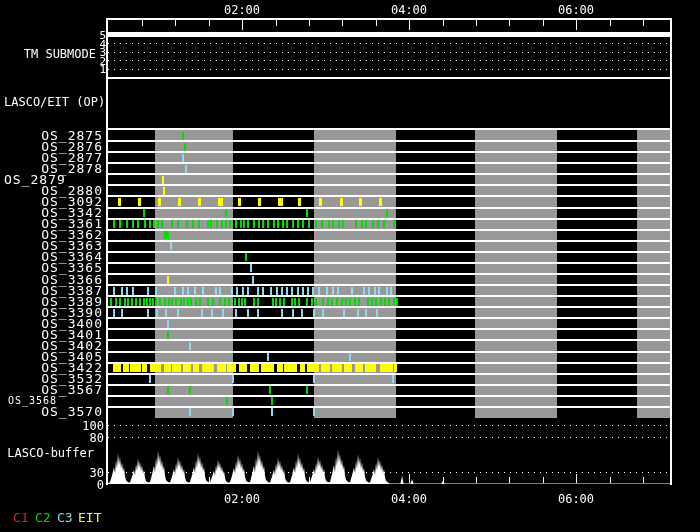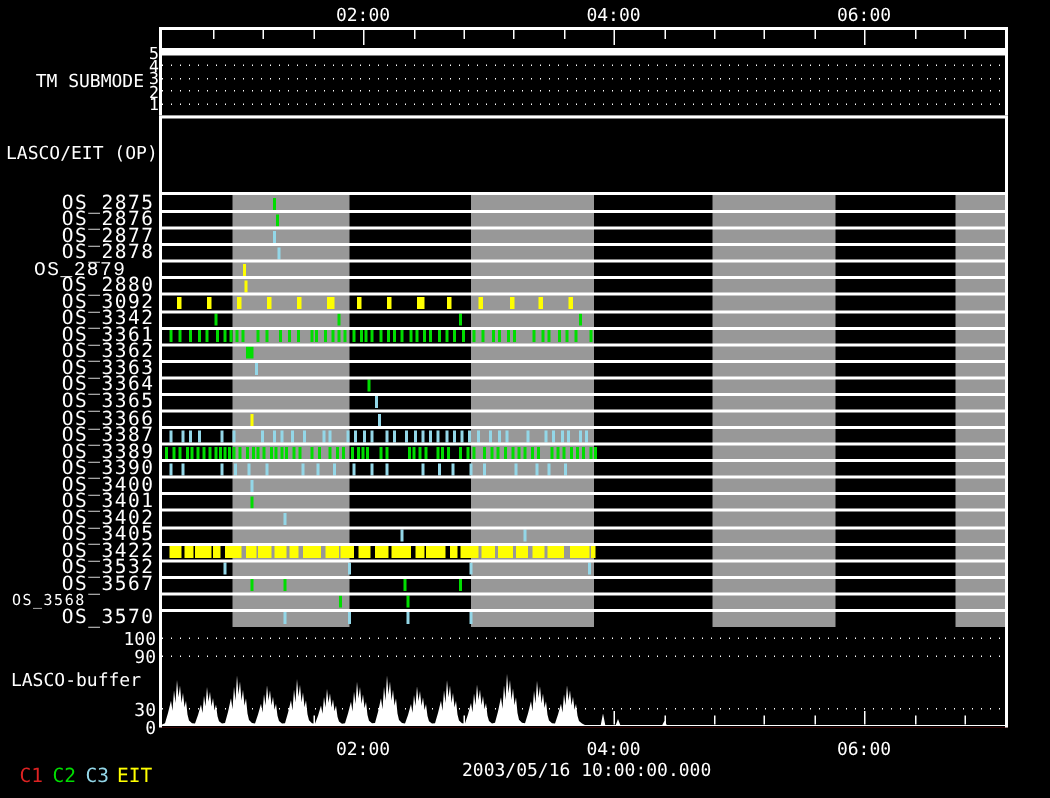--- a/index.html
+++ b/index.html
@@ -31,21 +31,20 @@
   <div class="panel" id="op-panel"></div>
   <div class="panel" id="os-panel"></div>
   <div id="red-baseline" style="background: rgb(204, 17, 17);"></div>
   <div class="panel" id="buffer-panel"></div>
 
   <div id="tm-bar"></div>
 
   <div class="lbl r" style="left:10px;top:47px;width:86px;font-size:12px;">TM SUBMODE</div>
   <div class="lbl r" style="left:4px;top:95px;width:100px;font-size:12px;">LASCO/EIT (OP)</div>
   <div class="lbl r" style="left:4px;top:446px;width:90px;font-size:12px;">LASCO-buffer</div>
-  <div class="lbl" style="left:308px;top:506px;width:200px;font-size:12px;">2003/05/16 10:00:00.000</div>
 <div class="tick" style="position: absolute; left: 142px; top: 20px; width: 1px; height: 6px; background: rgb(255, 255, 255);"></div>
     <div class="tick" style="position: absolute; left: 142px; top: 477px; width: 1px; height: 6px; background: rgb(255, 255, 255);"></div>
     <div class="tick" style="position: absolute; left: 175px; top: 20px; width: 1px; height: 6px; background: rgb(255, 255, 255);"></div>
     <div class="tick" style="position: absolute; left: 175px; top: 477px; width: 1px; height: 6px; background: rgb(255, 255, 255);"></div>
     <div class="tick" style="position: absolute; left: 209px; top: 20px; width: 1px; height: 6px; background: rgb(255, 255, 255);"></div>
     <div class="tick" style="position: absolute; left: 209px; top: 477px; width: 1px; height: 6px; background: rgb(255, 255, 255);"></div>
     <div class="tick" style="position: absolute; left: 242px; top: 20px; width: 1px; height: 10px; background: rgb(255, 255, 255);"></div>
     <div class="tick" style="position: absolute; left: 242px; top: 474px; width: 1px; height: 9px; background: rgb(255, 255, 255);"></div>
     <div class="tick" style="position: absolute; left: 276px; top: 20px; width: 1px; height: 6px; background: rgb(255, 255, 255);"></div>
     <div class="tick" style="position: absolute; left: 276px; top: 477px; width: 1px; height: 6px; background: rgb(255, 255, 255);"></div>
@@ -95,21 +94,21 @@
     <div class="sep" style="position: absolute; left: 108px; top: 140px; width: 562px; z-index: 3;"></div>
     <div class="lbl" style="position: absolute; left: 4px; top: 141px; width: 99px; text-align: right; font-size: 13px; line-height: 11px; letter-spacing: 1px; z-index: 4;">OS_2876</div>
     <div class="mark" style="position: absolute; left: 184px; top: 143px; width: 2px; height: 8px; background: rgb(0, 221, 0); z-index: 2;"></div>
     <div class="sep" style="position: absolute; left: 108px; top: 151px; width: 562px; z-index: 3;"></div>
     <div class="lbl" style="position: absolute; left: 4px; top: 152px; width: 99px; text-align: right; font-size: 13px; line-height: 11px; letter-spacing: 1px; z-index: 4;">OS_2877</div>
     <div class="mark" style="position: absolute; left: 182px; top: 154px; width: 2px; height: 8px; background: rgb(147, 215, 232); z-index: 2;"></div>
     <div class="sep" style="position: absolute; left: 108px; top: 162px; width: 562px; z-index: 3;"></div>
     <div class="lbl" style="position: absolute; left: 4px; top: 163px; width: 99px; text-align: right; font-size: 13px; line-height: 11px; letter-spacing: 1px; z-index: 4;">OS_2878</div>
     <div class="mark" style="position: absolute; left: 185px; top: 165px; width: 2px; height: 8px; background: rgb(147, 215, 232); z-index: 2;"></div>
     <div class="sep" style="position: absolute; left: 108px; top: 173px; width: 562px; z-index: 3;"></div>
-    <div class="lbl" style="position: absolute; left: 4px; top: 174px; width: 99px; text-align: center; font-size: 13px; line-height: 11px; letter-spacing: 1px; z-index: 4; font-family: Liberation Mono, monospace;">OS_2879</div>
+    <div class="lbl" style="position: absolute; left: 4px; top: 174px; width: 99px; text-align: left; font-size: 13px; line-height: 11px; letter-spacing: 1px; z-index: 4;">OS_2879</div>
     <div class="mark" style="position: absolute; left: 162px; top: 176px; width: 2px; height: 8px; background: rgb(255, 255, 0); z-index: 2;"></div>
     <div class="sep" style="position: absolute; left: 108px; top: 184px; width: 562px; z-index: 3;"></div>
     <div class="lbl" style="position: absolute; left: 4px; top: 185px; width: 99px; text-align: right; font-size: 13px; line-height: 11px; letter-spacing: 1px; z-index: 4;">OS_2880</div>
     <div class="mark" style="position: absolute; left: 163px; top: 187px; width: 2px; height: 8px; background: rgb(255, 255, 0); z-index: 2;"></div>
     <div class="sep" style="position: absolute; left: 108px; top: 195px; width: 562px; z-index: 3;"></div>
     <div class="lbl" style="position: absolute; left: 4px; top: 196px; width: 99px; text-align: right; font-size: 13px; line-height: 11px; letter-spacing: 1px; z-index: 4;">OS_3092</div>
     <div class="mark" style="position: absolute; left: 118px; top: 198px; width: 3px; height: 8px; background: rgb(255, 255, 0); z-index: 2;"></div>
     <div class="mark" style="position: absolute; left: 138px; top: 198px; width: 3px; height: 8px; background: rgb(255, 255, 0); z-index: 2;"></div>
     <div class="mark" style="position: absolute; left: 158px; top: 198px; width: 3px; height: 8px; background: rgb(255, 255, 0); z-index: 2;"></div>
     <div class="mark" style="position: absolute; left: 178px; top: 198px; width: 3px; height: 8px; background: rgb(255, 255, 0); z-index: 2;"></div>
@@ -385,21 +384,21 @@
     <div class="sep" style="position: absolute; left: 108px; top: 406px; width: 562px; z-index: 3;"></div>
     <div class="lbl" style="position: absolute; left: 4px; top: 406px; width: 99px; text-align: right; font-size: 13px; line-height: 11px; letter-spacing: 1px; z-index: 4;">OS_3570</div>
     <div class="mark" style="position: absolute; left: 189px; top: 408px; width: 2px; height: 8px; background: rgb(147, 215, 232); z-index: 2;"></div>
     <div class="mark" style="position: absolute; left: 232px; top: 408px; width: 2px; height: 8px; background: rgb(147, 215, 232); z-index: 2;"></div>
     <div class="mark" style="position: absolute; left: 271px; top: 408px; width: 2px; height: 8px; background: rgb(147, 215, 232); z-index: 2;"></div>
     <div class="mark" style="position: absolute; left: 313px; top: 408px; width: 2px; height: 8px; background: rgb(147, 215, 232); z-index: 2;"></div>
     <div class="dotted" style="position: absolute; left: 108px; top: 425px; width: 562px;"></div>
     <div class="dotted" style="position: absolute; left: 108px; top: 437px; width: 562px;"></div>
     <div class="dotted" style="position: absolute; left: 108px; top: 472px; width: 562px;"></div>
     <div class="lbl" style="position: absolute; left: 74px; top: 419px; width: 30px; text-align: right; font-size: 12px;">100</div>
-    <div class="lbl" style="position: absolute; left: 74px; top: 431px; width: 30px; text-align: right; font-size: 12px;">90</div>
+    <div class="lbl" style="position: absolute; left: 74px; top: 431px; width: 30px; text-align: right; font-size: 12px;">80</div>
     <div class="lbl" style="position: absolute; left: 74px; top: 466px; width: 30px; text-align: right; font-size: 12px;">30</div>
     <div class="lbl" style="position: absolute; left: 74px; top: 478px; width: 30px; text-align: right; font-size: 12px;">0</div>
     <svg width="562" height="64" id="buffer-svg" style="z-index: 2;">
       <path d="M0,63 L2.0,62.2 L4.0,55.4 L6.0,47.1 L7.0,53.9 L8.0,40.1 L9.0,48.7 L10.0,33.3 L11.0,45.0 L12.0,37.0 L13.0,48.7 L14.0,41.9 L15.0,51.7 L16.0,47.1 L17.0,56.3 L18.0,60.3 L20.0,62.2 L22.0,62.4 L24.0,56.7 L26.0,49.7 L27.0,55.4 L28.0,43.8 L29.0,51.0 L30.0,38.0 L31.0,47.9 L32.0,41.2 L33.0,51.0 L34.0,45.3 L35.0,53.6 L36.0,49.7 L37.0,57.5 L38.0,60.9 L40.0,62.4 L42.0,62.0 L44.0,54.6 L46.0,45.5 L47.0,52.9 L48.0,37.8 L49.0,47.2 L50.0,30.4 L51.0,43.1 L52.0,34.4 L53.0,47.2 L54.0,39.8 L55.0,50.5 L56.0,45.5 L57.0,55.6 L58.0,60.0 L60.0,62.0 L62.0,62.4 L64.0,56.4 L66.0,49.1 L67.0,55.0 L68.0,42.8 L69.0,50.4 L70.0,36.9 L71.0,47.2 L72.0,40.1 L73.0,50.4 L74.0,44.5 L75.0,53.1 L76.0,49.1 L77.0,57.2 L78.0,60.7 L80.0,62.4 L82.0,62.1 L84.0,55.2 L86.0,46.8 L87.0,53.7 L88.0,39.6 L89.0,48.4 L90.0,32.7 L91.0,44.6 L92.0,36.5 L93.0,48.4 L94.0,41.5 L95.0,51.5 L96.0,46.8 L97.0,56.2 L98.0,60.2 L100.0,62.1 L102.0,62.5 L104.0,57.1 L106.0,50.4 L107.0,55.8 L108.0,44.7 L109.0,51.6 L110.0,39.2 L111.0,48.6 L112.0,42.2 L113.0,51.6 L114.0,46.2 L115.0,54.1 L116.0,50.4 L117.0,57.8 L118.0,61.0 L120.0,62.5 L122.0,62.2 L124.0,55.7 L126.0,47.8 L127.0,54.3 L128.0,41.0 L129.0,49.3 L130.0,34.5 L131.0,45.7 L132.0,38.0 L133.0,49.3 L134.0,42.8 L135.0,52.2 L136.0,47.8 L137.0,56.6 L138.0,60.5 L140.0,62.2 L142.0,62.0 L144.0,54.6 L146.0,45.5 L147.0,52.9 L148.0,37.8 L149.0,47.2 L150.0,30.4 L151.0,43.1 L152.0,34.4 L153.0,47.2 L154.0,39.8 L155.0,50.5 L156.0,45.5 L157.0,55.6 L158.0,60.0 L160.0,62.0 L162.0,62.4 L164.0,56.6 L166.0,49.4 L167.0,55.2 L168.0,43.3 L169.0,50.7 L170.0,37.5 L171.0,47.5 L172.0,40.6 L173.0,50.7 L174.0,44.9 L175.0,53.4 L176.0,49.4 L177.0,57.4 L178.0,60.8 L180.0,62.4 L182.0,62.2 L184.0,55.4 L186.0,47.1 L187.0,53.9 L188.0,40.1 L189.0,48.7 L190.0,33.3 L191.0,45.0 L192.0,37.0 L193.0,48.7 L194.0,41.9 L195.0,51.7 L196.0,47.1 L197.0,56.3 L198.0,60.3 L200.0,62.2 L202.0,62.3 L204.0,56.2 L206.0,48.7 L207.0,54.8 L208.0,42.4 L209.0,50.1 L210.0,36.3 L211.0,46.8 L212.0,39.6 L213.0,50.1 L214.0,44.0 L215.0,52.9 L216.0,48.7 L217.0,57.1 L218.0,60.7 L220.0,62.3 L222.0,61.9 L224.0,54.3 L226.0,44.9 L227.0,52.5 L228.0,36.8 L229.0,46.6 L230.0,29.2 L231.0,42.4 L232.0,33.4 L233.0,46.6 L234.0,38.9 L235.0,50.1 L236.0,44.9 L237.0,55.3 L238.0,59.8 L240.0,61.9 L242.0,62.2 L244.0,55.6 L246.0,47.5 L247.0,54.1 L248.0,40.5 L249.0,49.0 L250.0,33.9 L251.0,45.3 L252.0,37.5 L253.0,49.0 L254.0,42.3 L255.0,52.0 L256.0,47.5 L257.0,56.5 L258.0,60.4 L260.0,62.2 L262.0,62.4 L264.0,56.4 L266.0,49.1 L267.0,55.0 L268.0,42.8 L269.0,50.4 L270.0,36.9 L271.0,47.2 L272.0,40.1 L273.0,50.4 L274.0,44.5 L275.0,53.1 L276.0,49.1 L277.0,57.2 L278.0,60.7 L280.0,62.4 L282,63.4 L292.5,63.4 L294,55.7 L295.5,63.4 L302.5,63.4 L304,59.3 L305.5,63.4 L333.5,63.4 L335,60.5 L336.5,63.4 L562,63.4 L562,64 L0,64 Z" fill="#ffffff"></path>
     </svg>
     <div class="lbl" style="position: absolute; left: 13px; top: 510px; font-size: 13px; color: rgb(221, 34, 34);">C1</div>
     <div class="lbl" style="position: absolute; left: 35px; top: 510px; font-size: 13px; color: rgb(0, 221, 0);">C2</div>
     <div class="lbl" style="position: absolute; left: 57px; top: 510px; font-size: 13px; color: rgb(147, 215, 232);">C3</div>
     <div class="lbl" style="position: absolute; left: 78px; top: 510px; font-size: 13px; color: rgb(255, 255, 0);">EIT</div>
   </div>

